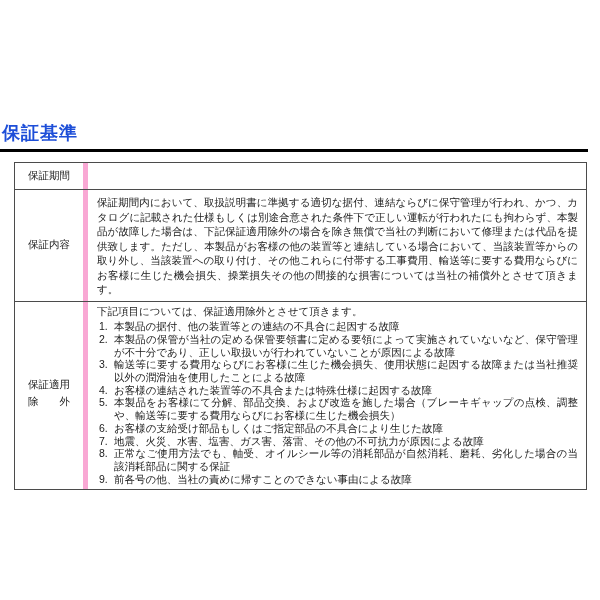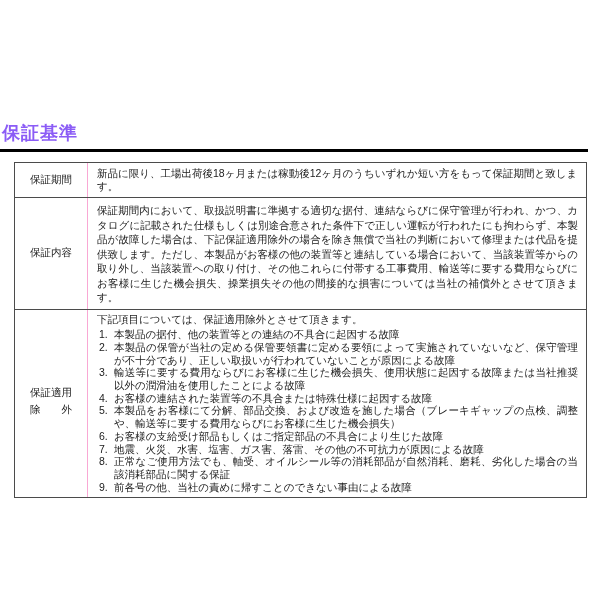--- a/index.html
+++ b/index.html
@@ -12,41 +12,41 @@
     position: relative;
     overflow: hidden;
   }
   .title {
     position: absolute;
     left: 2px; top: 121px;
     margin: 0;
     font-size: 18px;
     font-weight: bold;
     letter-spacing: 1px;
-    color: #8b5cf6;
+    color: #1d4ed8;
     font-family: Liberation Mono, monospace;
   }
   .title-rule {
     position: absolute;
     left: 0; top: 149px;
     width: 588px; height: 3px;
     background: #000;
   }
   .wtable {
     position: absolute;
     left: 14px; top: 162px;
     width: 573px;
     border: 1px solid #4b4b4b;
     background: #fff;
   }
   .wrow { display: flex; border-bottom: 1px solid #4b4b4b; }
   .wrow:last-child { border-bottom: none; }
   .wlabel {
     flex: 0 0 73px;
-    border-right: 1px solid #f9a8d4;
+    border-right: 5px solid #f9a8d4;
     display: flex;
     align-items: center;
     justify-content: center;
     font-size: 10.5px;
     text-align: center;
     padding: 2px;
   }
   .wcontent {
     flex: 1;
     font-size: 10.5px;
@@ -75,23 +75,20 @@
 
 <div class="page">
 
   <h1 class="title">保証基準</h1>
   <div class="title-rule"></div>
 
   <div class="wtable">
 
     <div class="wrow row-period">
       <div class="wlabel">保証期間</div>
-      <div class="wcontent">
-        <span>新品に限り、工場出荷後18ヶ月または稼動後12ヶ月のうちいずれか短い方をもって保証期間と致します。</span>
-      </div>
     </div>
 
     <div class="wrow row-coverage">
       <div class="wlabel">保証内容</div>
       <div class="wcontent">
         <span>保証期間内において、取扱説明書に準拠する適切な据付、連結ならびに保守管理が行われ、かつ、カタログに記載された仕様もしくは別途合意された条件下で正しい運転が行われたにも拘わらず、本製品が故障した場合は、下記保証適用除外の場合を除き無償で当社の判断において修理または代品を提供致します。ただし、本製品がお客様の他の装置等と連結している場合において、当該装置等からの取り外し、当該装置への取り付け、その他これらに付帯する工事費用、輸送等に要する費用ならびにお客様に生じた機会損失、操業損失その他の間接的な損害については当社の補償外とさせて頂きます。</span>
       </div>
     </div>
 
     <div class="wrow row-exclusions">

